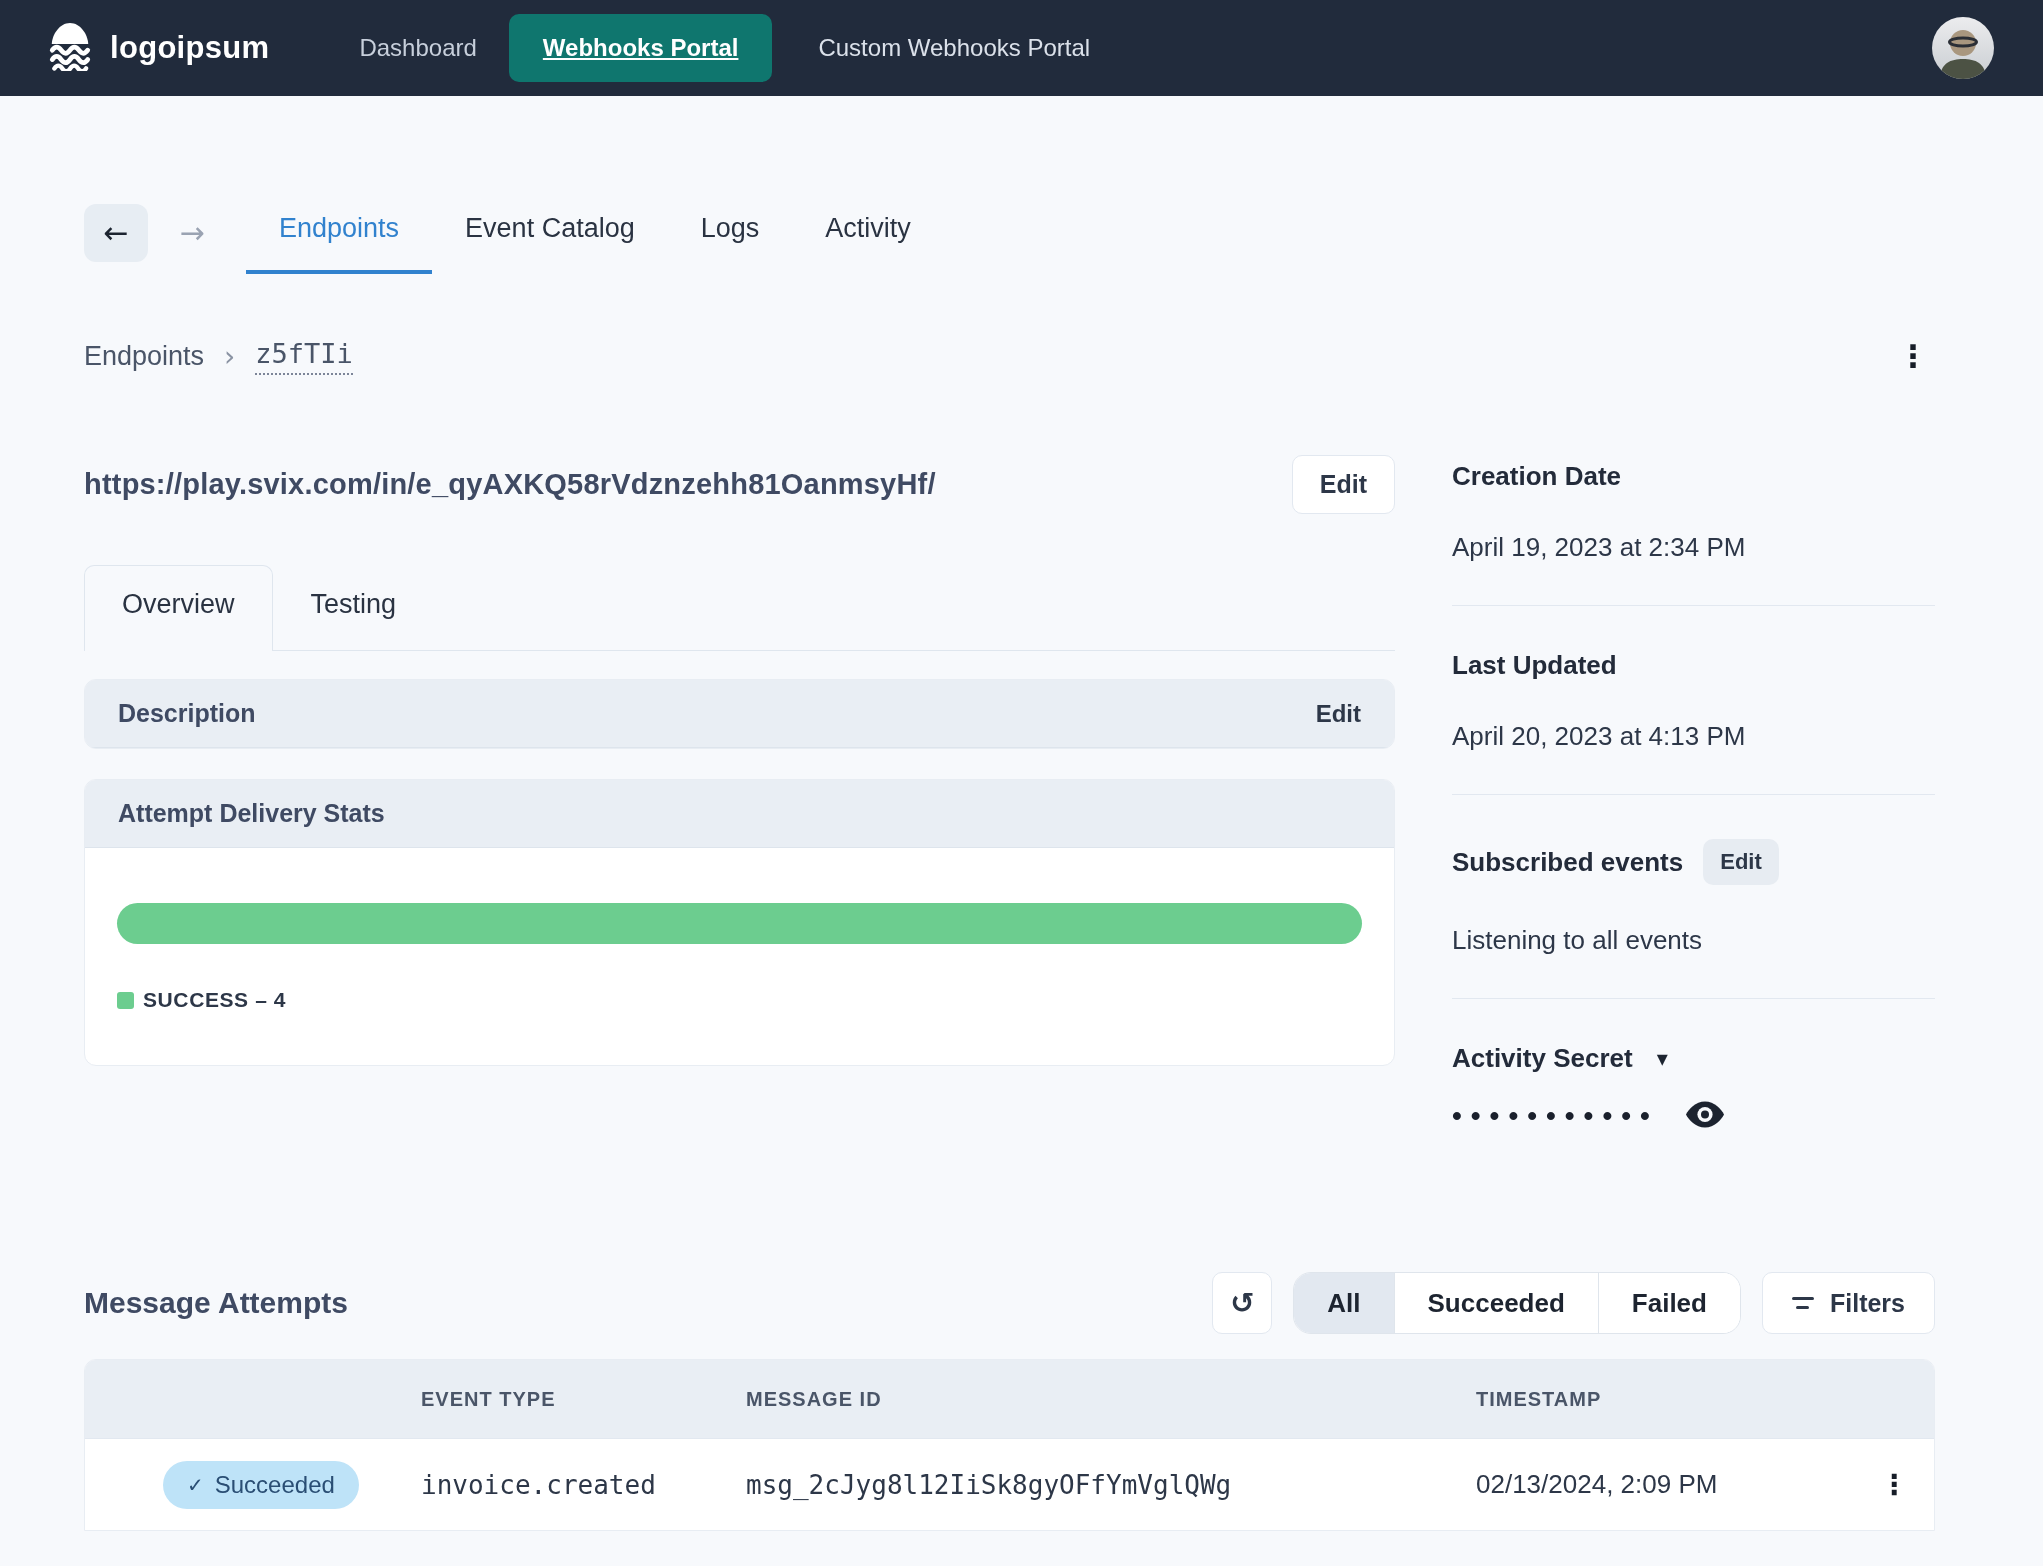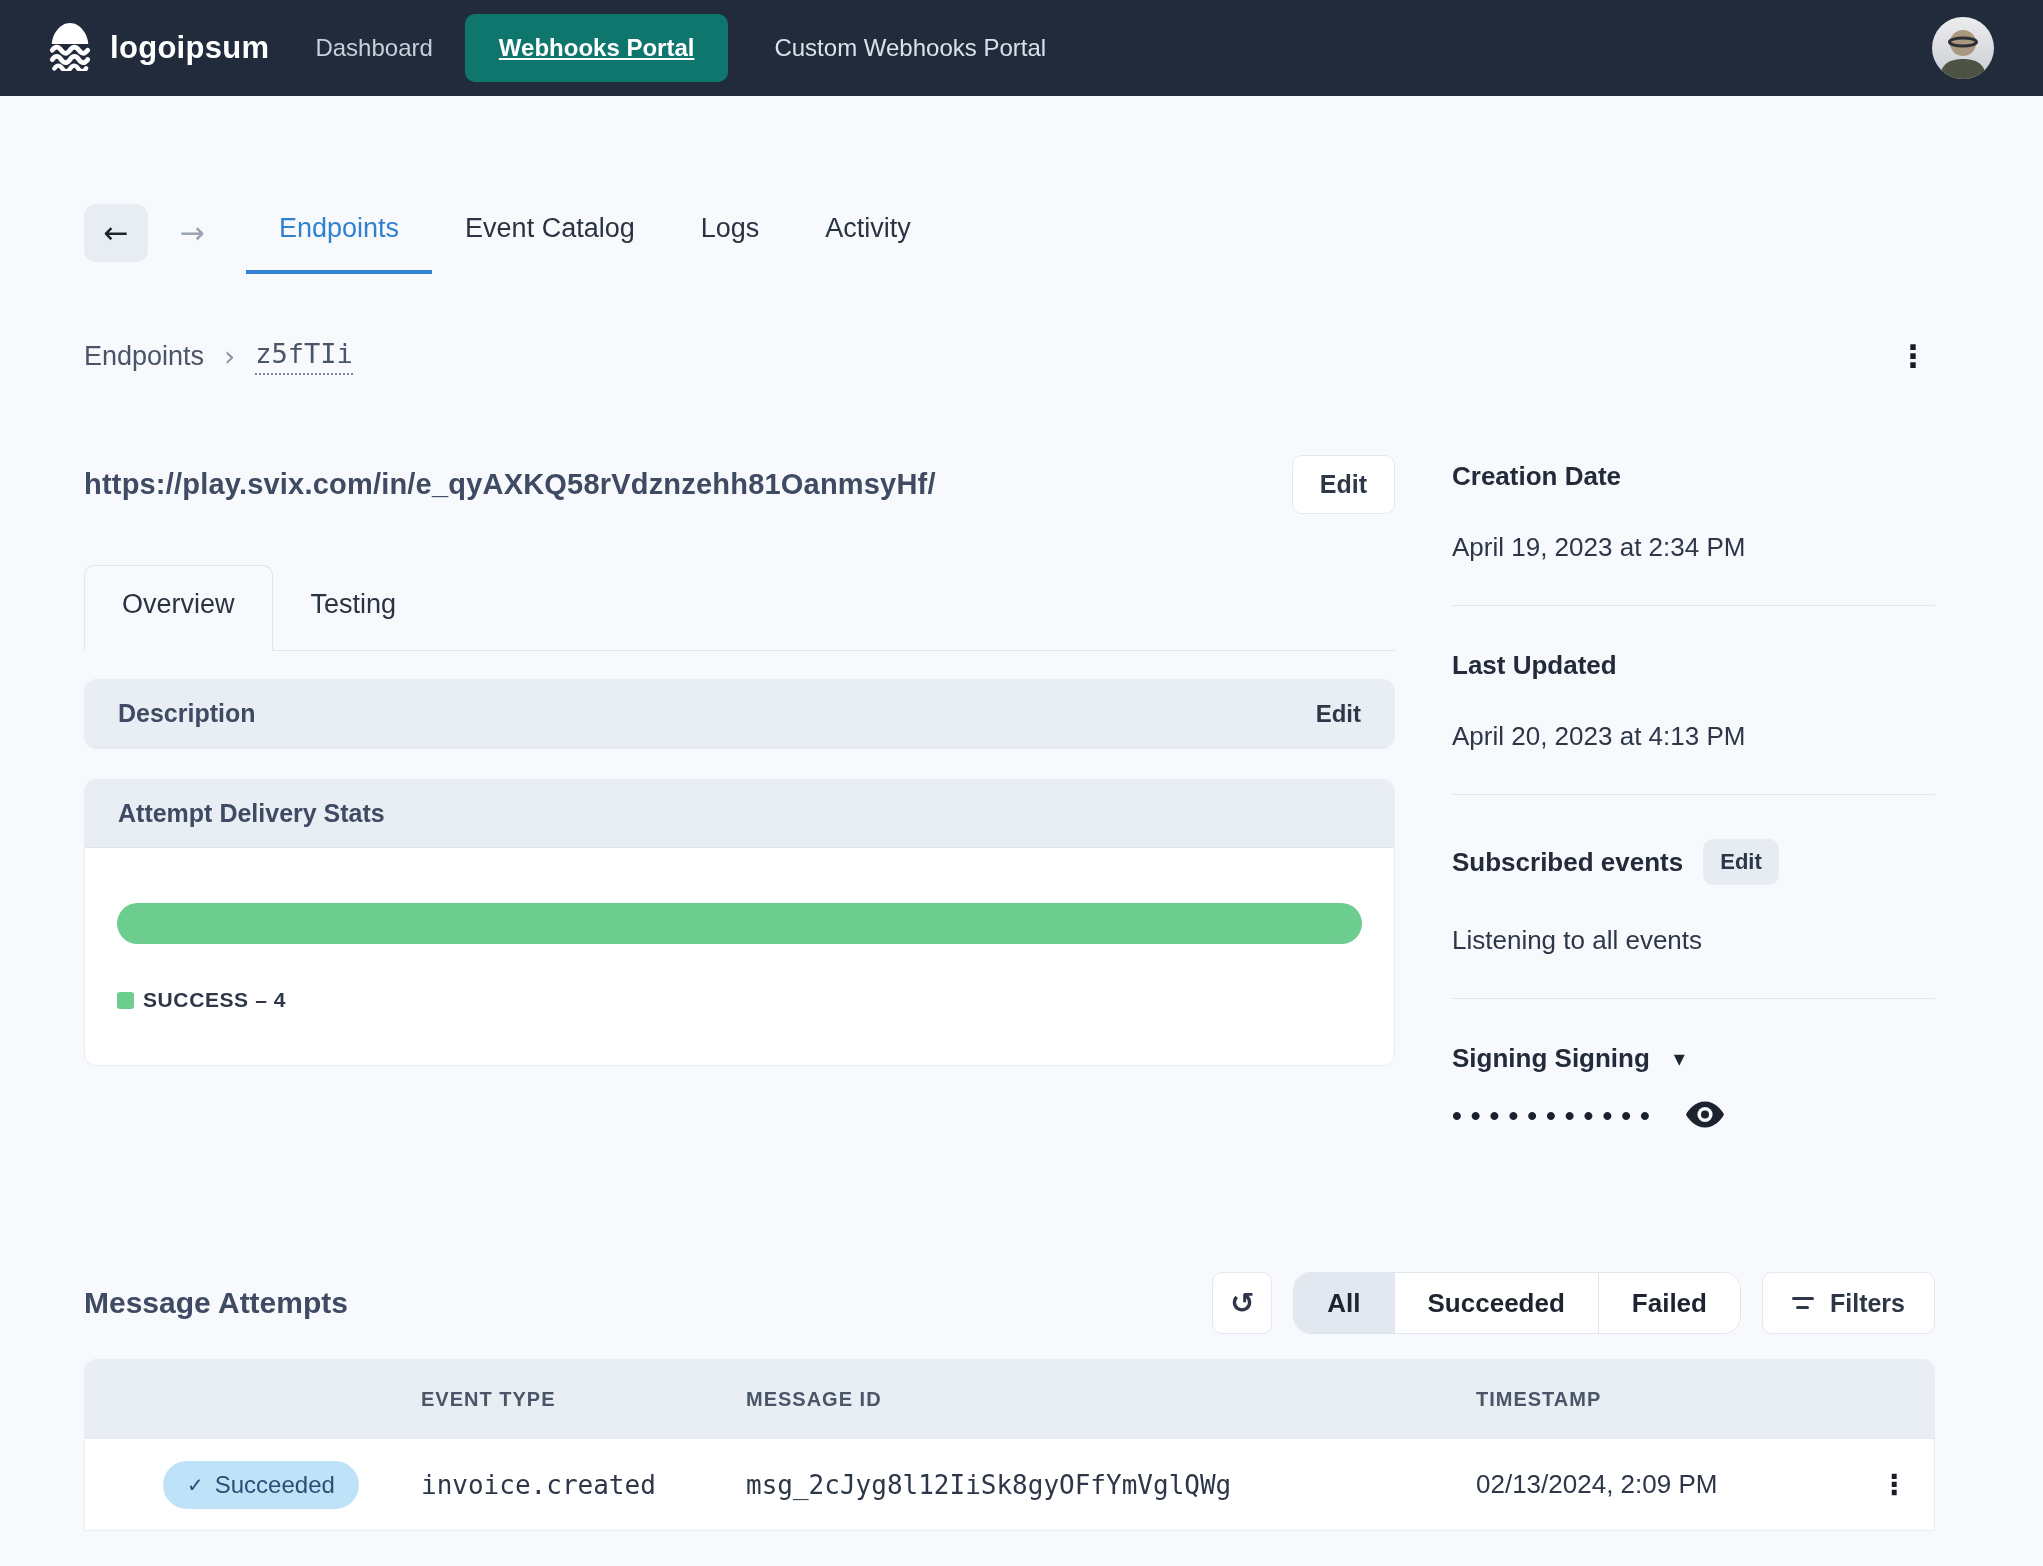--- a/index.html
+++ b/index.html
@@ -10,21 +10,21 @@
     color:#2d3748;
   }
   .icon-glyph { font-family:"DejaVu Sans",sans-serif; }
 
   
   .topnav {
     height:96px; background:#212b3c;
     display:flex; align-items:center;
     padding:0 49px 0 45px;
   }
-  .logo { display:flex; align-items:center; gap:15px; margin-right:36px; }
+  .logo { display:flex; align-items:center; gap:15px; margin-right:80px; }
   .logo-text { color:#ffffff; font-size:31px; font-weight:700; letter-spacing:.3px; }
   .nav-link { font-size:24px; font-weight:500; color:#c7cfdb; padding:18px 10px; cursor:pointer; }
   .nav-pill {
     background:#0f766e; color:#ffffff; font-weight:700;
     border-radius:10px; padding:20px 34px; margin:0 22px;text-decoration:underline;
   }
   .nav-link.custom { color:#dbe1ea; margin-left:14px; }
   .avatar {
     margin-left:auto; width:62px; height:62px; border-radius:50%;
     overflow:hidden; background:linear-gradient(180deg,#ececee 0%,#c9cdd2 100%);
@@ -265,21 +265,21 @@
       <div>
         <div class="side-row">
           <span class="side-label">Subscribed events</span>
           <button class="side-edit-badge">Edit</button>
         </div>
         <div class="side-value">Listening to all events</div>
       </div>
       <hr class="side-divider">
       <div>
         <div class="side-row">
-          <span class="side-label">Signing Signing</span>
+          <span class="side-label">Activity Secret</span>
           <span class="caret icon-glyph">▾</span>
         </div>
         <div class="secret-row">
           <span class="secret-dots">•••••••••••</span>
           <button class="eye-btn">
             <span>
               <svg width="40" height="29" viewBox="0 0 40 29">
                 <path d="M20 1.5 C10.5 1.5 3.8 9 1 14.5 C3.8 20 10.5 27.5 20 27.5 C29.5 27.5 36.2 20 39 14.5 C36.2 9 29.5 1.5 20 1.5 Z" fill="#1c232f"></path>
                 <circle cx="20" cy="14.5" r="7.6" fill="#f7f9fc"></circle>
                 <circle cx="20" cy="14.5" r="4" fill="#1c232f"></circle>

